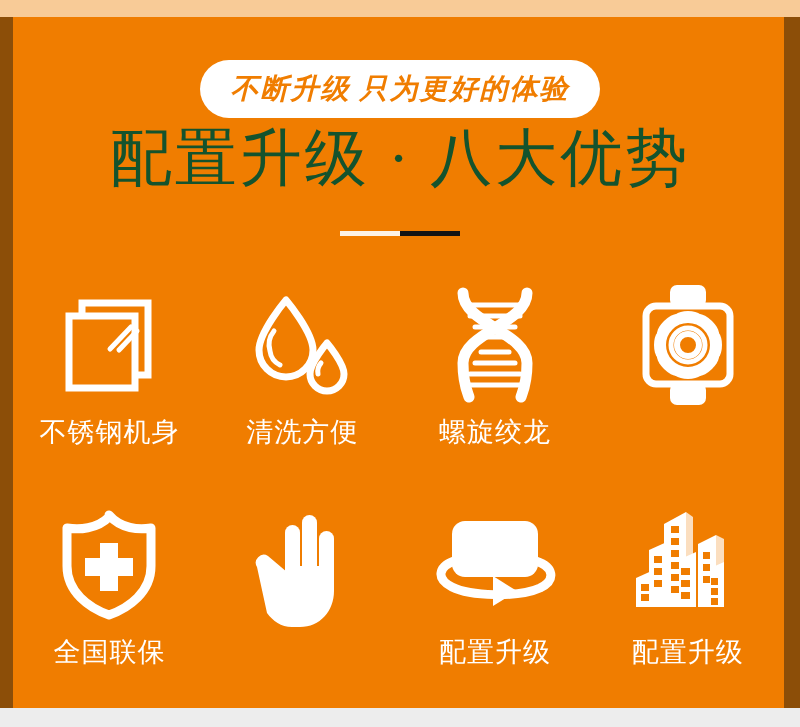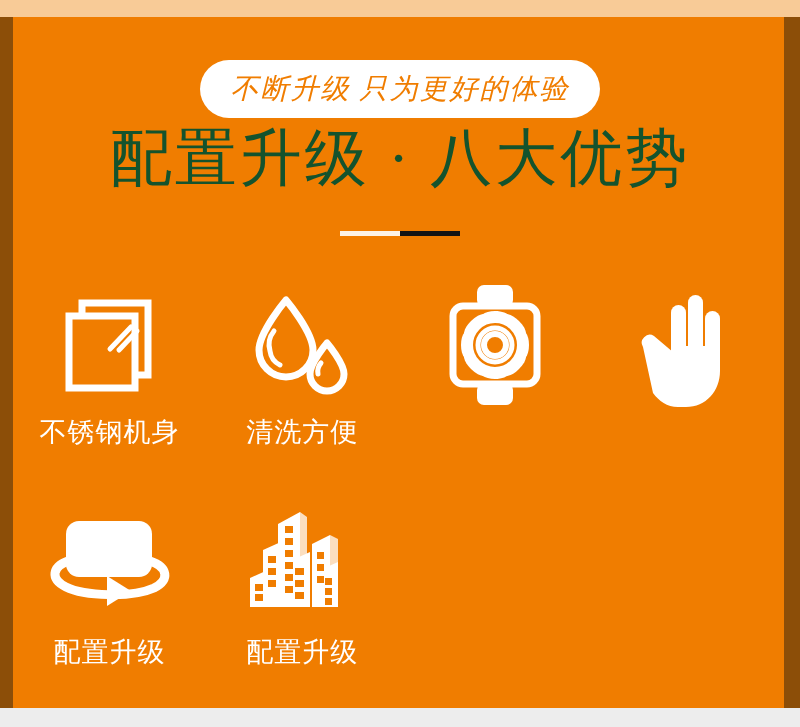--- a/index.html
+++ b/index.html
@@ -66,21 +66,21 @@
     height: 58px;
     background: #ffffff;
     border-radius: 29px;
     display: flex;
     align-items: center;
     justify-content: center;
   }
   .badge-text {
     font-family: "Liberation Serif", "DejaVu Serif", serif;
     font-style: italic;
-    font-weight: 400;
+    font-weight: 700;
     font-size: 28px;
     letter-spacing: 2px;
     color: #f07d00;
     white-space: nowrap;
   }
 
   
   .title {
     position: absolute;
     left: 0;
@@ -185,20 +185,37 @@
         <svg width="104" height="104" viewBox="0 0 104 104" fill="none">
           <path d="M36 7 C36 7 9 39 9 57 a27 27 0 0 0 54 0 C63 39 36 7 36 7 Z" stroke="#ffffff" stroke-width="7" stroke-linejoin="round"></path>
           <path d="M24 38 a22 22 0 0 0 -4 20 a18 18 0 0 0 10 14" stroke="#ffffff" stroke-width="5" stroke-linecap="round"></path>
           <path d="M77 50 C77 50 60 70 60 81 a17 17 0 0 0 34 0 C94 70 77 50 77 50 Z" stroke="#ffffff" stroke-width="7" stroke-linejoin="round"></path>
           <path d="M71 70 a13 13 0 0 0 -3 11" stroke="#ffffff" stroke-width="5" stroke-linecap="round"></path>
         </svg>
       </div>
       <div class="cell-label">清洗方便</div>
     </div>
 
+    <div class="cell">
+      <div class="icon-box">
+        <svg width="104" height="112" viewBox="0 0 104 112" fill="none">
+          <path d="M20 4 C20 34 84 44 84 74 C84 94 80 102 78 108" stroke="#ffffff" stroke-width="11" stroke-linecap="round"></path>
+          <path d="M84 4 C84 34 20 44 20 74 C20 94 24 102 26 108" stroke="#ffffff" stroke-width="11" stroke-linecap="round"></path>
+          <line x1="24" y1="16" x2="80" y2="16" stroke="#ffffff" stroke-width="5" stroke-linecap="round"></line>
+          <line x1="27" y1="27" x2="77" y2="27" stroke="#ffffff" stroke-width="5" stroke-linecap="round"></line>
+          <line x1="32" y1="38" x2="72" y2="38" stroke="#ffffff" stroke-width="5" stroke-linecap="round"></line>
+          <line x1="38" y1="48" x2="66" y2="48" stroke="#ffffff" stroke-width="5" stroke-linecap="round"></line>
+          <line x1="38" y1="63" x2="66" y2="63" stroke="#ffffff" stroke-width="5" stroke-linecap="round"></line>
+          <line x1="32" y1="74" x2="72" y2="74" stroke="#ffffff" stroke-width="5" stroke-linecap="round"></line>
+          <line x1="27" y1="85" x2="77" y2="85" stroke="#ffffff" stroke-width="5" stroke-linecap="round"></line>
+          <line x1="24" y1="96" x2="80" y2="96" stroke="#ffffff" stroke-width="5" stroke-linecap="round"></line>
+        </svg>
+      </div>
+      <div class="cell-label">螺旋绞龙</div>
+    </div>
 
     <div class="cell">
       <div class="icon-box">
         <svg width="112" height="120" viewBox="0 0 112 120" fill="none">
           <rect x="38" y="0" width="36" height="22" rx="7" fill="#ffffff"></rect>
           <rect x="38" y="98" width="36" height="22" rx="7" fill="#ffffff"></rect>
           <rect x="14" y="21" width="84" height="78" rx="10" stroke="#ffffff" stroke-width="7"></rect>
           <g fill="#ffffff">
             <path d="M56 26 c11 0 17 5 17 12 l-3 14 h-28 l-3 -14 c0 -7 6 -12 17 -12 Z"></path>
             <path d="M56 94 c-11 0 -17 -5 -17 -12 l3 -14 h28 l3 14 c0 7 -6 12 -17 12 Z"></path>
@@ -212,20 +229,29 @@
           <circle cx="56" cy="60" r="26" fill="#f07d00"></circle>
           <circle cx="56" cy="60" r="25" stroke="#ffffff" stroke-width="6"></circle>
           <circle cx="56" cy="60" r="17" stroke="#ffffff" stroke-width="5"></circle>
           <circle cx="56" cy="60" r="9" fill="#ffffff"></circle>
           <circle cx="56" cy="60" r="9" fill="#f07d00"></circle>
           <circle cx="56" cy="60" r="11" stroke="#ffffff" stroke-width="6"></circle>
         </svg>
       </div>
     </div>
 
+    <div class="cell">
+      <div class="icon-box">
+        <svg width="104" height="108" viewBox="0 0 104 108" fill="none">
+          <path d="M52 6 C40 18 22 19 10 17 l0 38 c0 26 22 42 42 49 c20 -7 42 -23 42 -49 l0 -38 c-12 2 -30 1 -42 -13 Z" stroke="#ffffff" stroke-width="9" stroke-linejoin="round"></path>
+          <path d="M43 32 h18 v15 h15 v18 h-15 v15 h-18 v-15 h-15 v-18 h15 Z" fill="#ffffff"></path>
+        </svg>
+      </div>
+      <div class="cell-label">全国联保</div>
+    </div>
 
     <div class="cell">
       <div class="icon-box">
         <svg width="100" height="112" viewBox="0 0 100 112" fill="none">
           <g fill="#ffffff">
             <rect x="33" y="16" width="15" height="54" rx="7.5"></rect>
             <rect x="50" y="6" width="15" height="64" rx="7.5"></rect>
             <rect x="67" y="22" width="15" height="50" rx="7.5"></rect>
             <path d="M5 58 a8 8 0 0 1 11 -11 l26 22 v-12 h40 v25 c0 20 -14 36 -34 36 h-8 c-11 0 -19 -6 -25 -14 Z"></path>
           </g>

